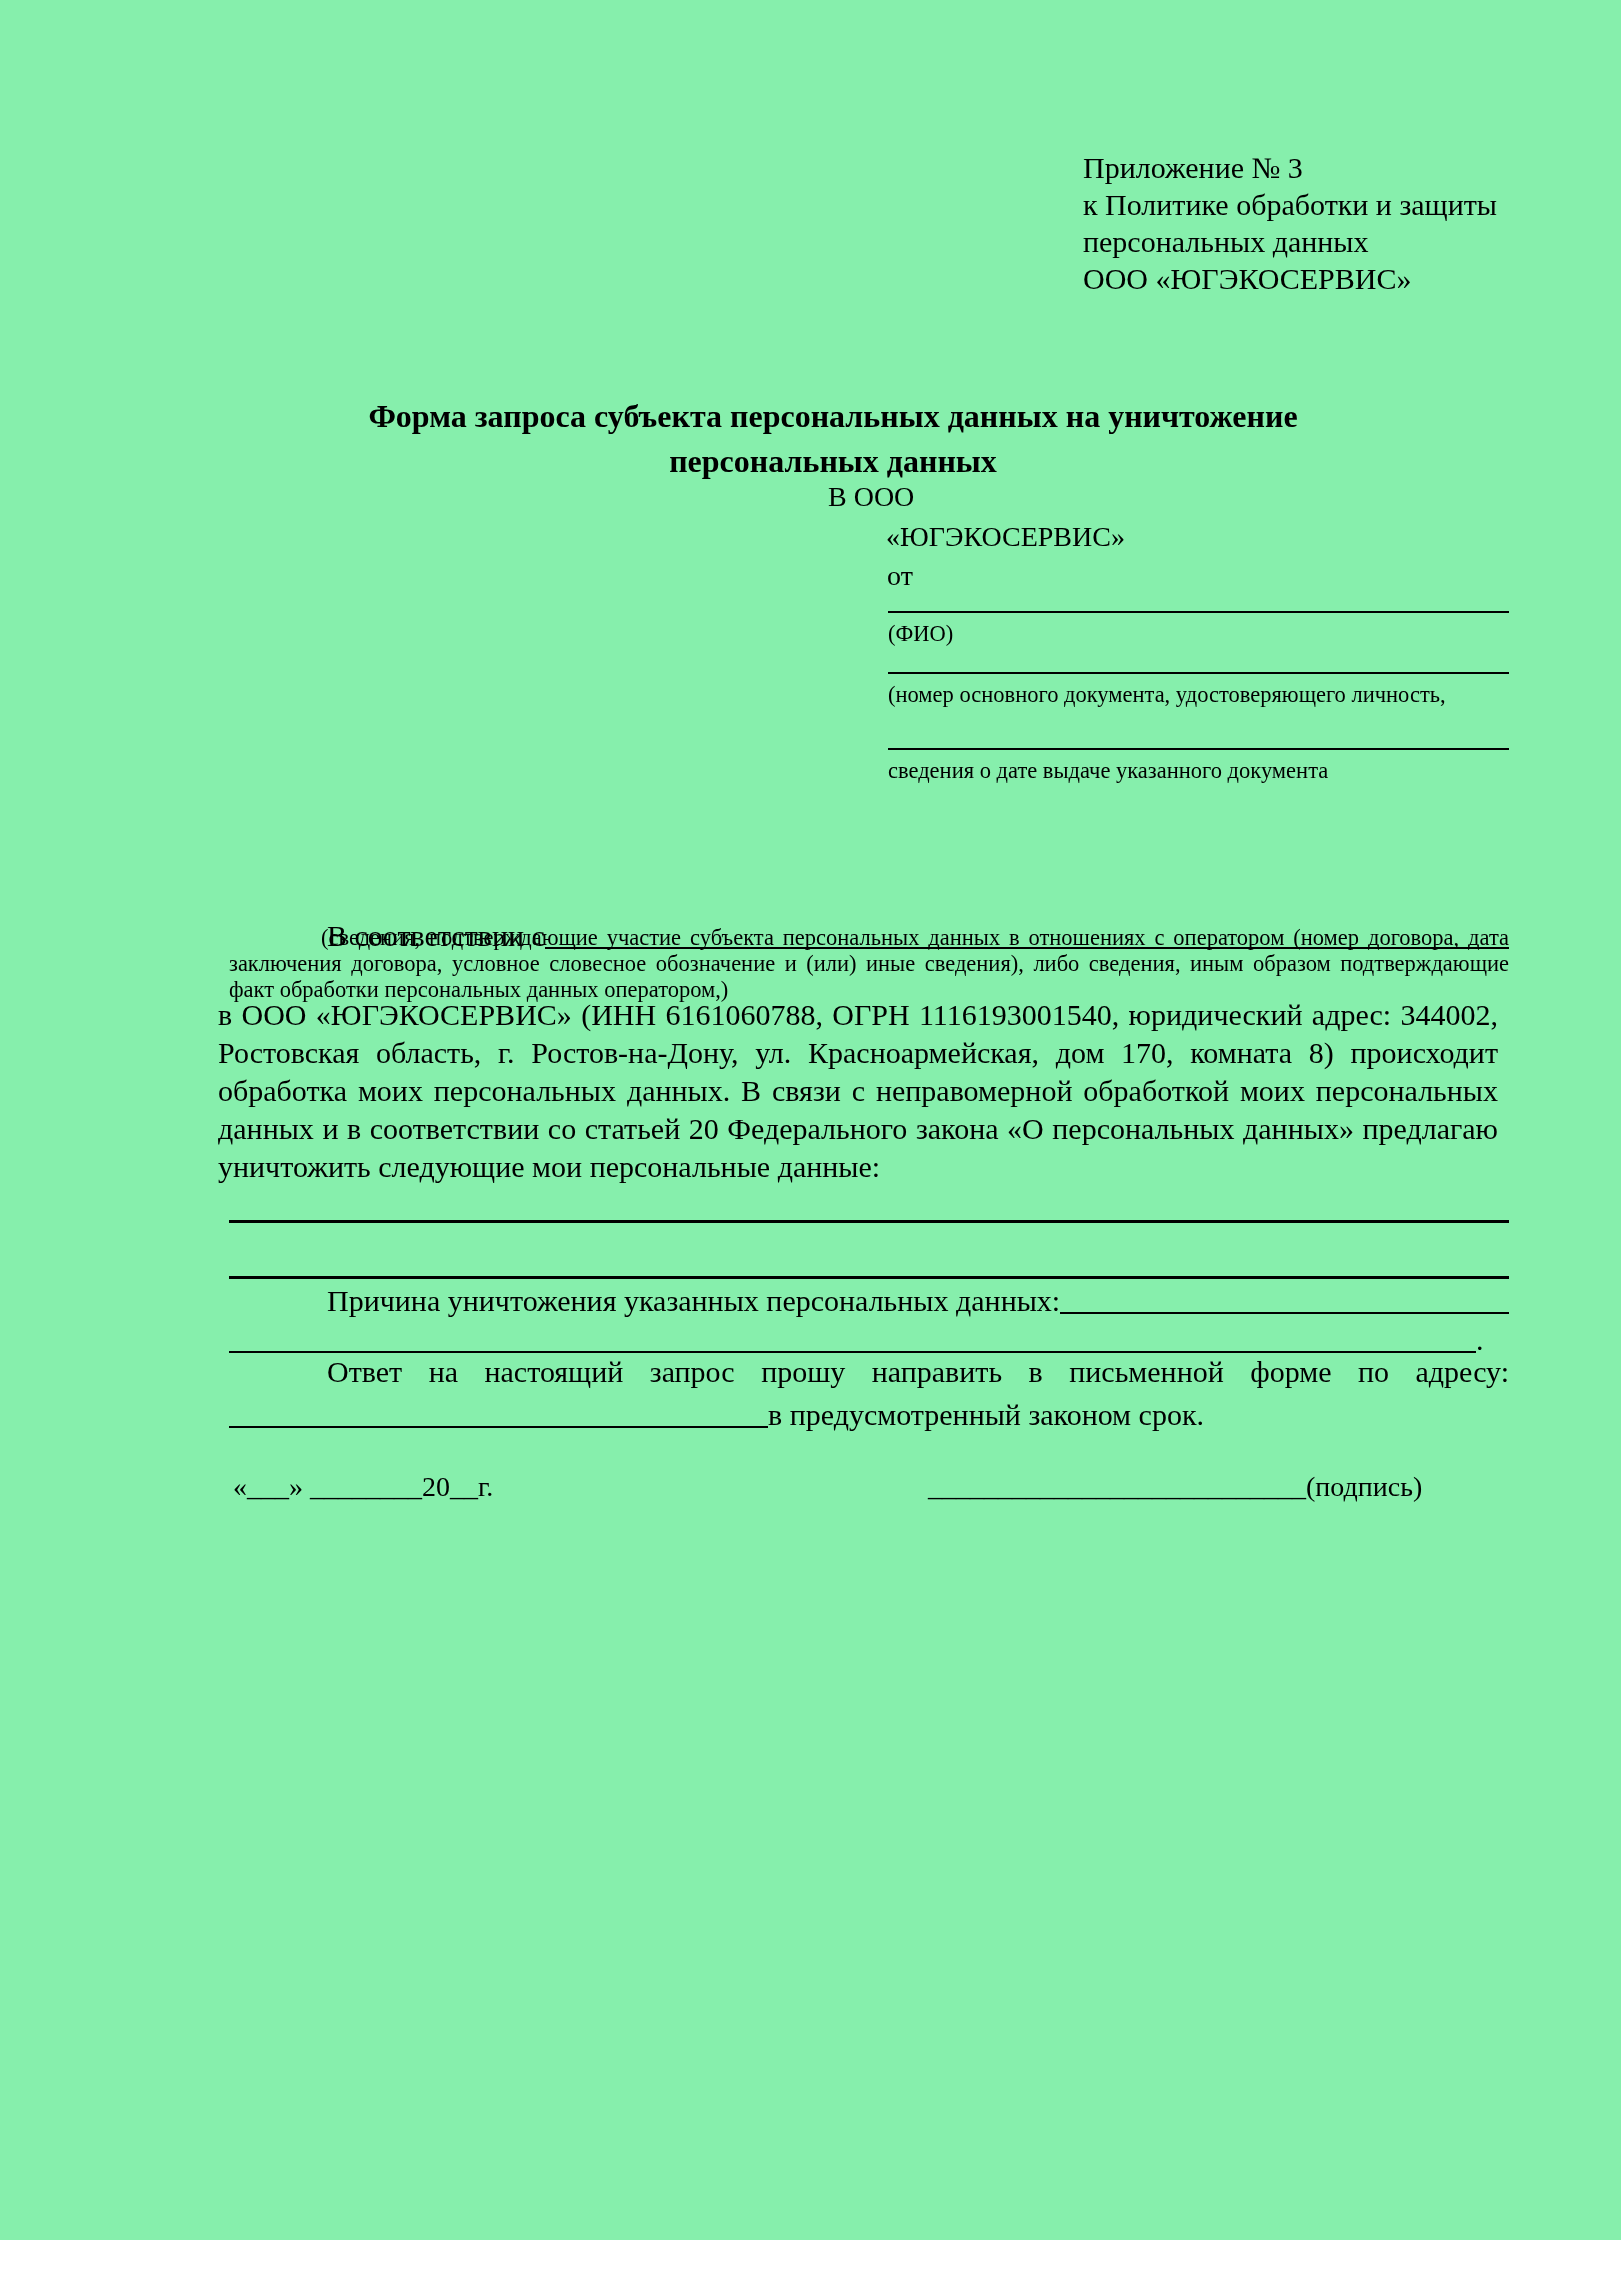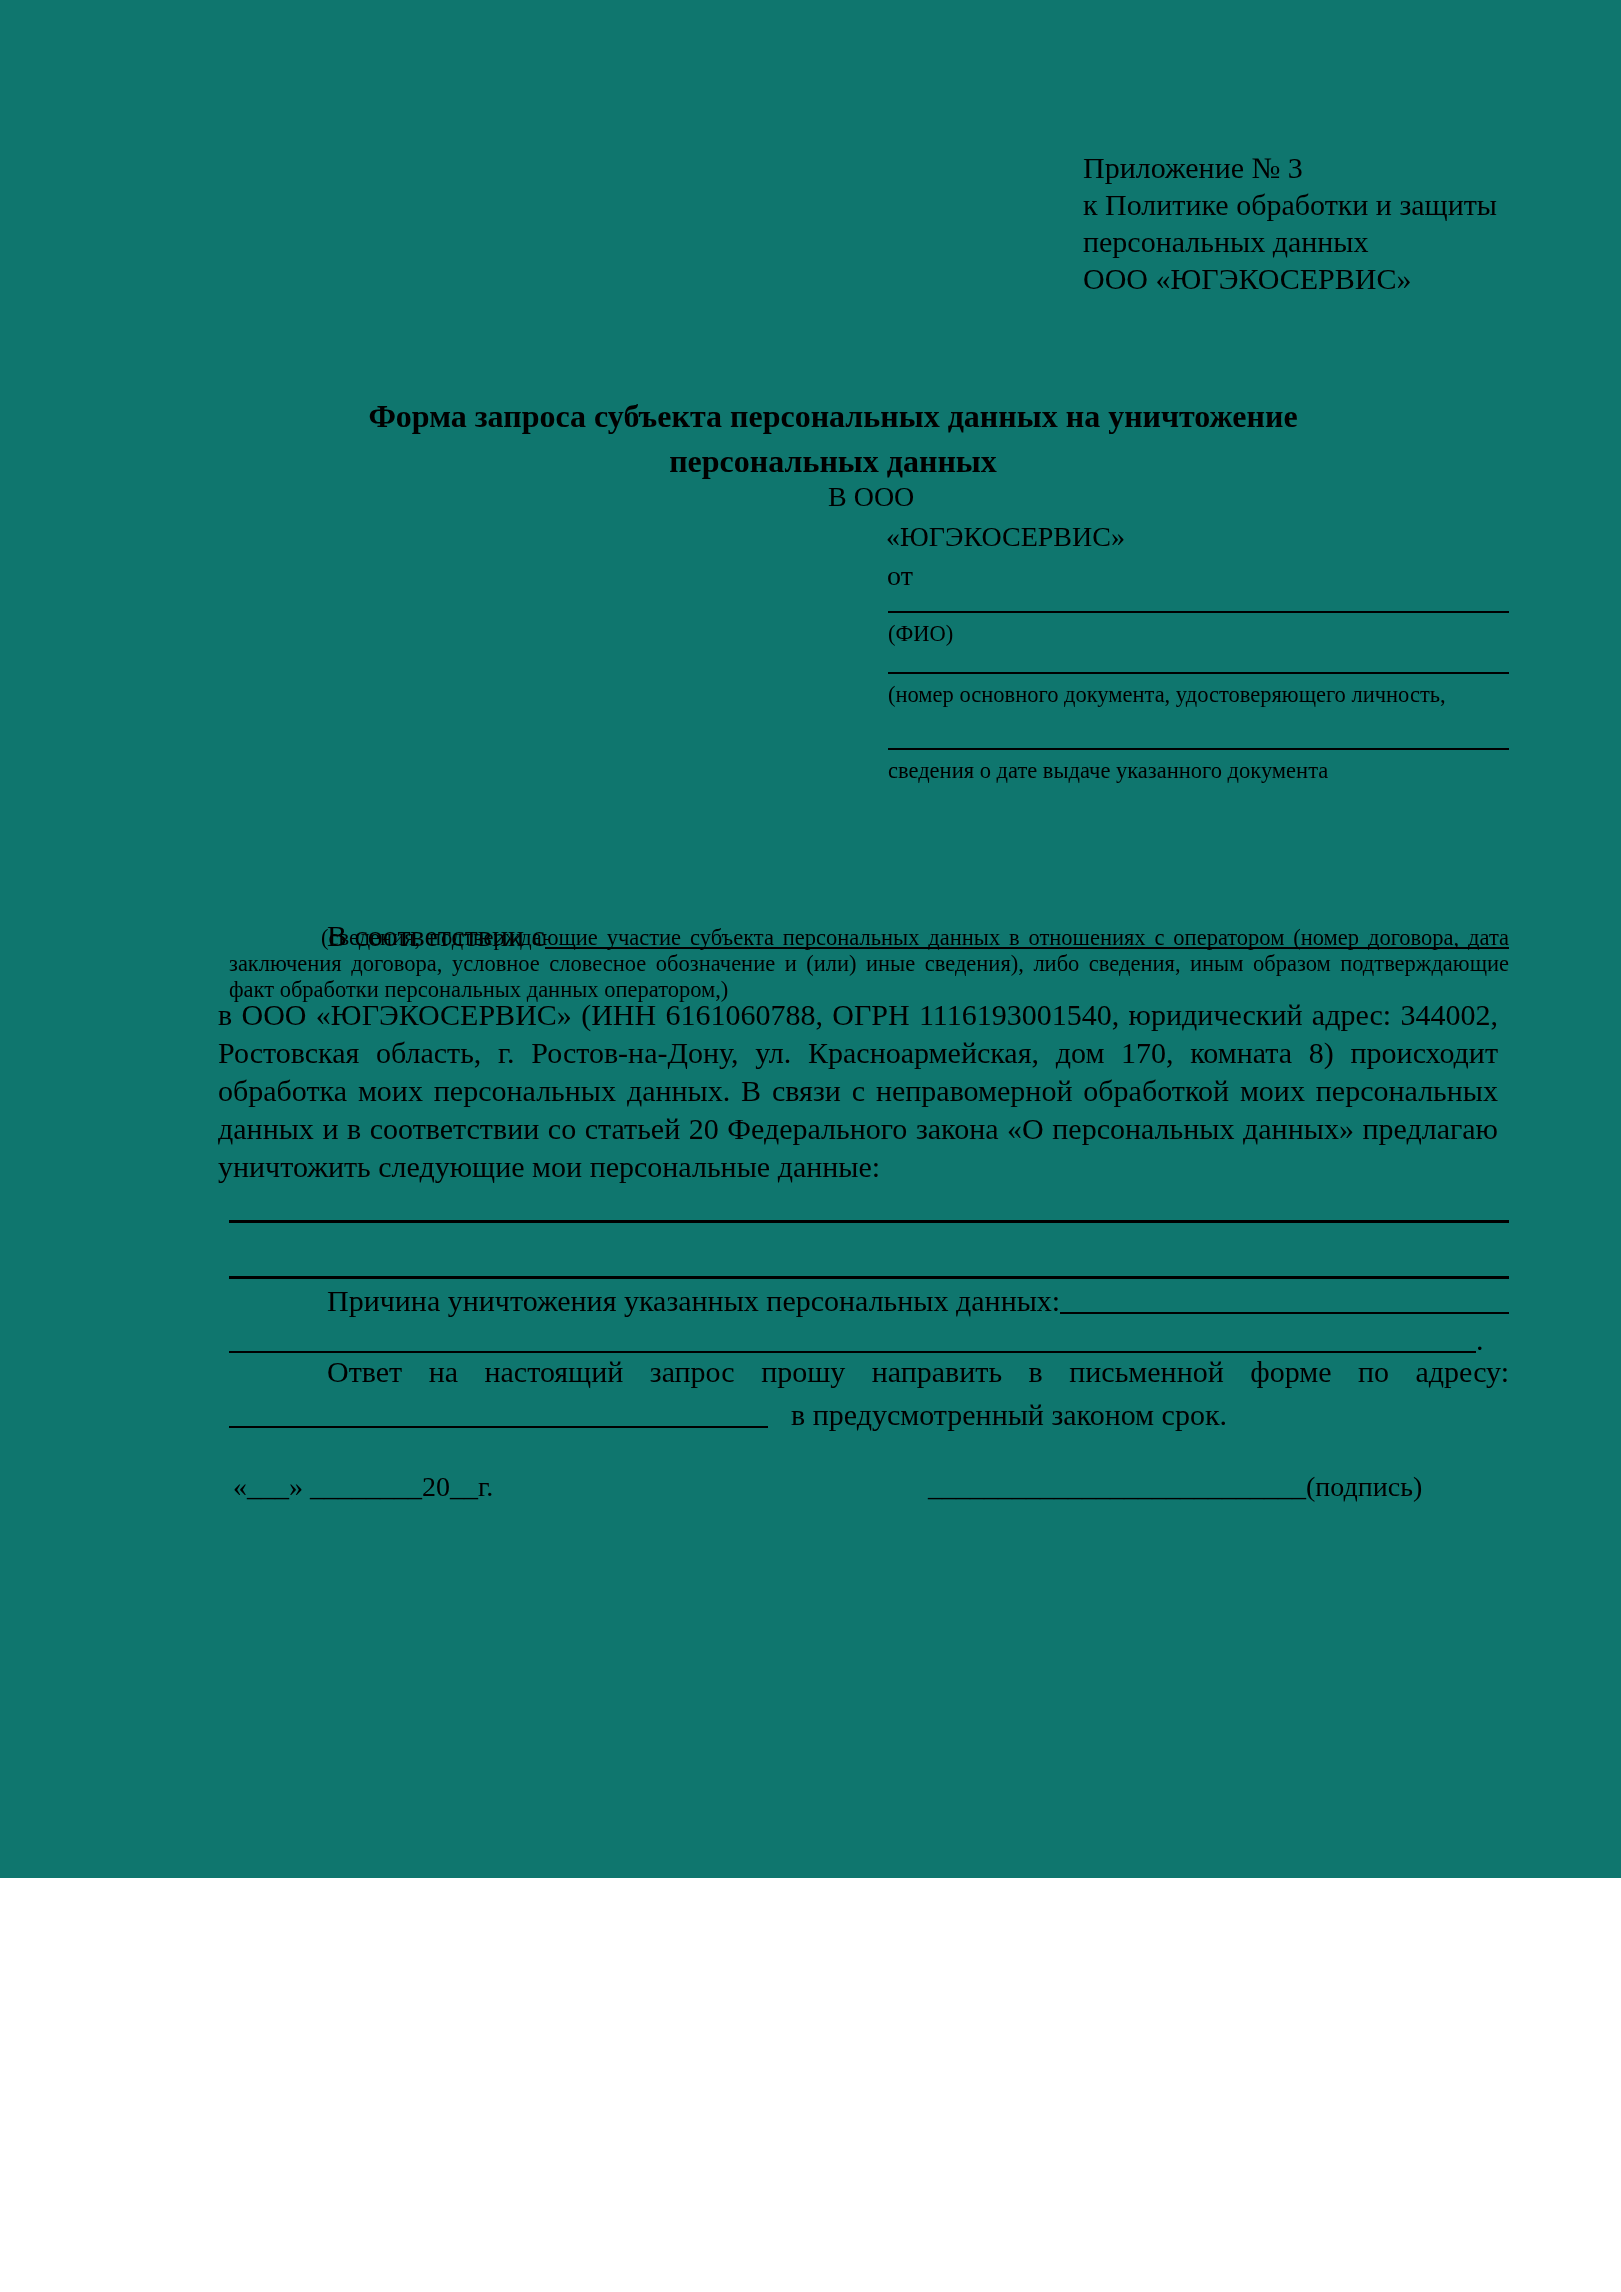--- a/index.html
+++ b/index.html
@@ -1,19 +1,19 @@
 <!DOCTYPE html>
 <html lang="ru"><head>
 <meta charset="utf-8">
 <style>
   html,body{margin:0;padding:0;background:#ffffff;}
   .page{
     position:relative;
-    width:1621px;height:1878px;
-    background:#0f766e;color:#000;
+    width:1621px;height:2240px;
+    background:#86efac;color:#000;
     font-family:"Liberation Serif","DejaVu Serif",serif;
     overflow:hidden;
   }
   .abs{position:absolute;}
   .t31{font-size:28px;line-height:37px;text-align:center;}
 
   
   .header-block{left:1083px;top:149px;font-size:30px;line-height:37px;}
 
   
@@ -43,21 +43,21 @@
   .row .label{white-space:nowrap;}
   .row .fill{
     flex:1 1 auto;
     border-bottom:2.9px solid #000;
     align-self:flex-end;margin-bottom:4.9px;height:0;
   }
   .accordance-row{left:327px;top:882px;width:1182px;margin-top:35px;}
   .reason-row{left:327px;top:1282px;width:1182px;}
   .period-row{left:229px;top:1321px;width:1280px;}
   .period-row .fill{flex:0 0 1247px;}
-  .address-row{left:229px;top:1396px;width:1280px;gap:23px;}
+  .address-row{left:229px;top:1396px;width:1280px;}
   .address-row .fill{flex:0 0 539px;}
 
   
   .note{
     left:229px;top:925px;width:1280px;
     font-size:22.5px;line-height:26px;
     text-align:justify;text-indent:92px;
   }
 
   

